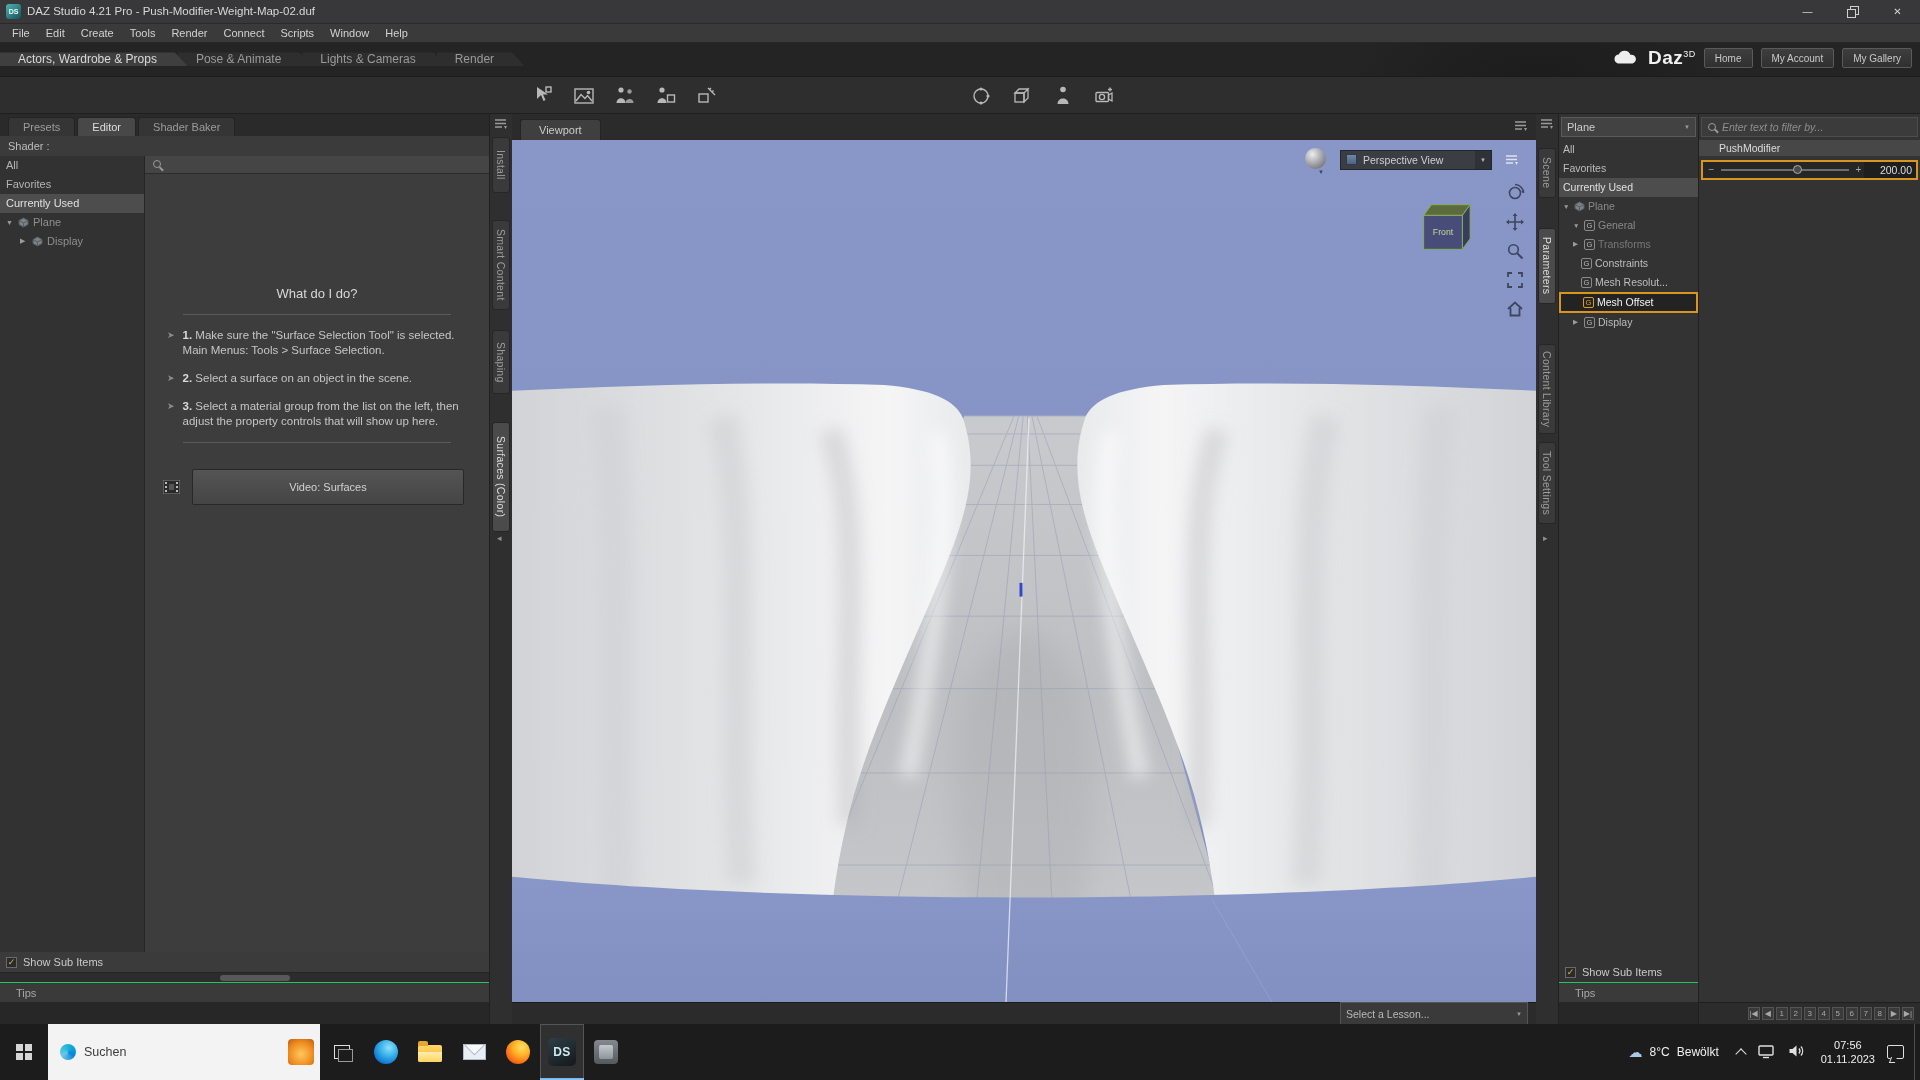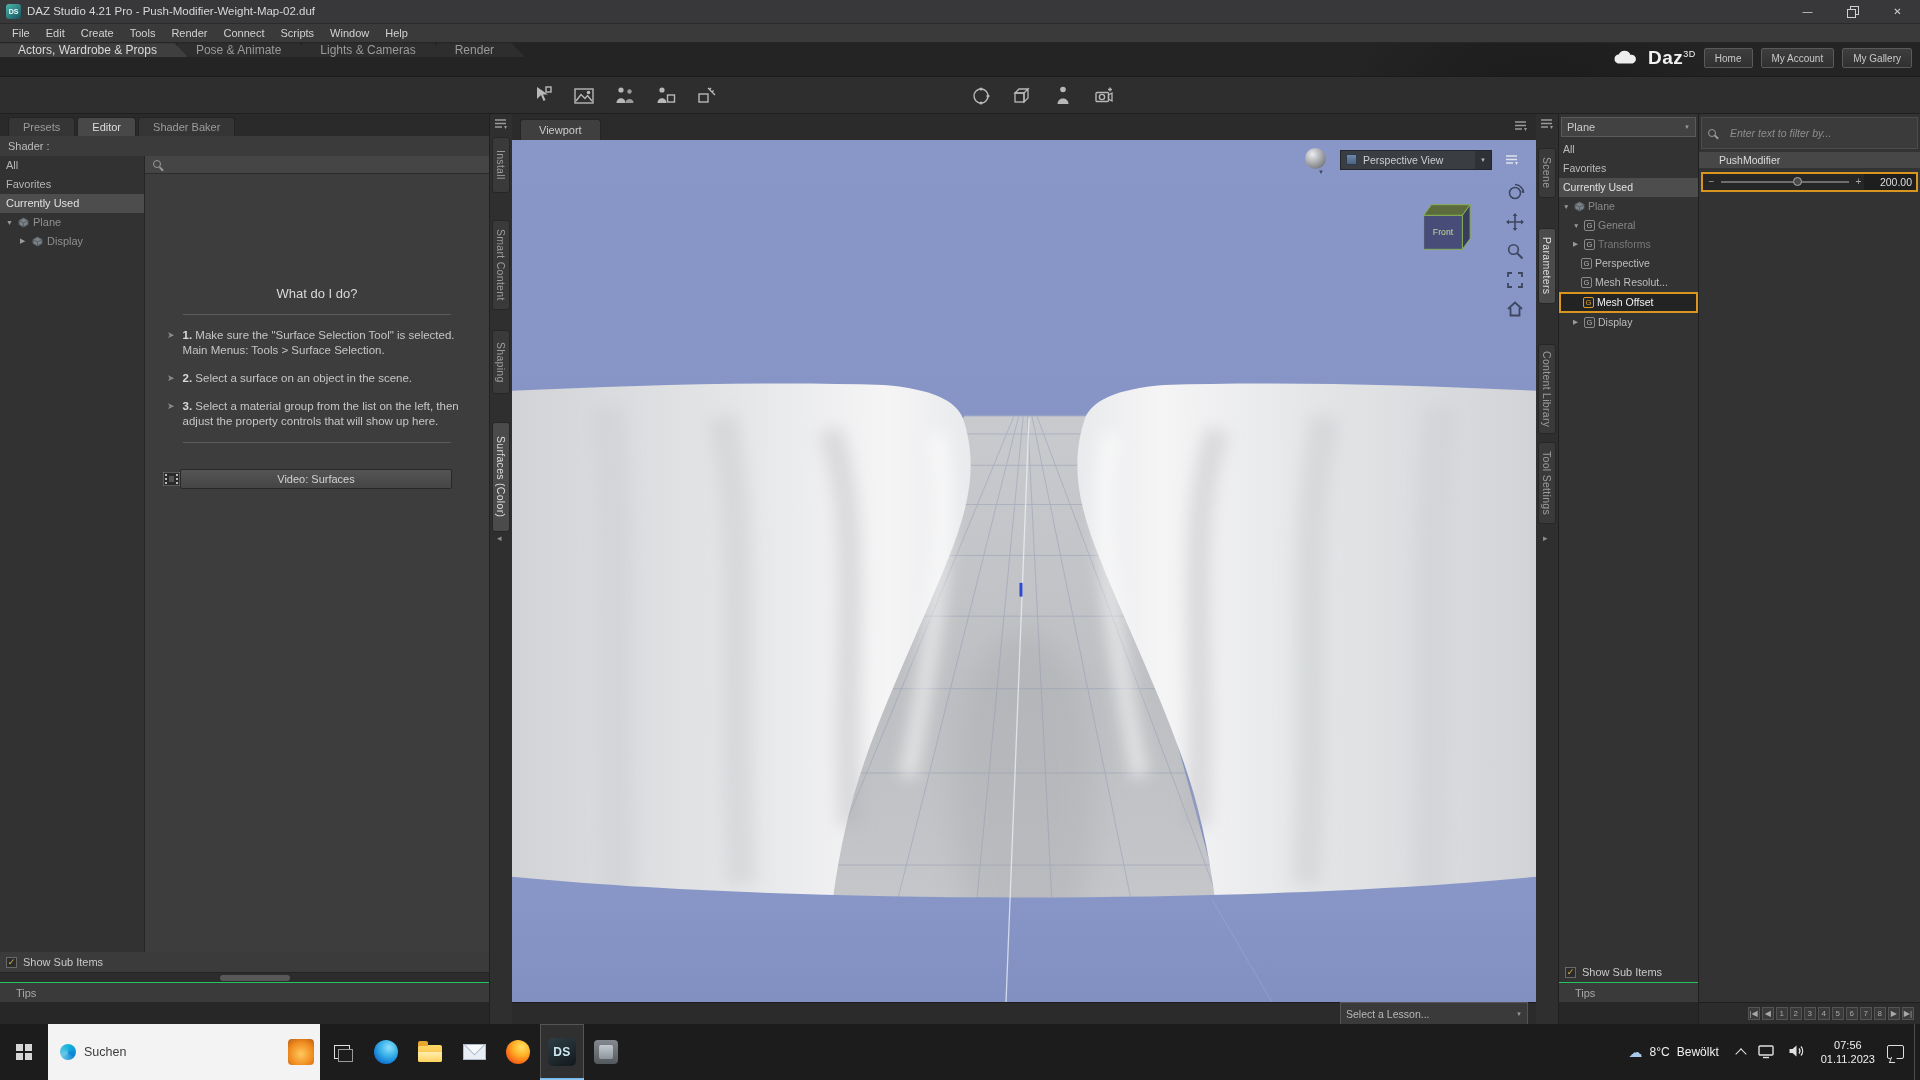--- a/index.html
+++ b/index.html
@@ -15,21 +15,21 @@
   .wbtn{width:45px;height:100%;display:flex;align-items:center;justify-content:center;color:#d2d2d2;font-size:10px}
   .restore{position:relative;width:11px;height:11px}
   .restore::before{content:"";position:absolute;left:3px;top:0;width:7px;height:7px;border:1px solid #cfcfcf}
   .restore::after{content:"";position:absolute;left:0;top:3px;width:7px;height:7px;border:1px solid #cfcfcf;background:#38383a}
 
   
   .menubar{height:20px;background:#3a3a3a;display:flex;align-items:center;padding-left:4px;border-bottom:1px solid #262626}
   .menu-item{padding:0 8px;font-size:11px;color:#d2d2d2;cursor:default}
 
   
-  .activity{height:34px;background:radial-gradient(circle 300px at 1540px 120px,#181818,transparent 70%),#242424;display:flex;align-items:flex-start;position:relative;border-bottom:1px solid #1b1b1b}
+  .activity{height:34px;background:radial-gradient(circle 300px at 1540px 120px,#181818,transparent 70%),#242424;display:flex;align-items:center;position:relative;border-bottom:1px solid #1b1b1b}
   .atab{position:relative;padding:0 30px 0 18px;display:flex;align-items:center;font-size:12px;color:#9a9a9a;background:#2e2e2e;clip-path:polygon(0 0,calc(100% - 13px) 0,100% 100%,0 100%);margin-right:-10px;border-right:1px solid #1d1d1d}
   .atab.active{background:#3f3f3f;color:#d9d9d9;z-index:2}
   .brand{position:absolute;right:8px;top:0;height:30px;display:flex;align-items:center;gap:8px}
   .daz-cloud{width:30px;height:18px}
   .daz-name{font-size:19px;font-weight:bold;color:#f2f2f2;letter-spacing:.5px}
   .daz-sup{font-size:9px;color:#f2f2f2;vertical-align:super;font-weight:normal}
   .brand-btn{height:20px;border:1px solid #5a5a5a;background:linear-gradient(#3e3e3e,#303030);border-radius:2px;color:#c9c9c9;font-size:10px;padding:0 10px;display:flex;align-items:center}
 
   
   .toolbar{height:38px;background:#2e2e2e;border-bottom:1px solid #1f1f1f;position:relative}
@@ -59,21 +59,21 @@
   .mag::after{content:"";position:absolute;width:5px;height:1.5px;background:#9a9a9a;transform:rotate(45deg);right:-4px;bottom:-2px}
   .lp-help{padding-top:112px}
   .help-title{text-align:center;font-size:13px;color:#d9d9d9}
   .hsep{width:78%;margin:13px auto;border-top:1px solid #5b5b5b}
   .steps{width:300px;margin:0 auto}
   .step{display:flex;gap:8px;margin-bottom:13px}
   .step-ic{font-size:9px;color:#8a8a8a;margin-top:2px;flex:none}
   .step-text{font-size:11.5px;line-height:1.3;color:#c6c6c6}
   .step-text b{color:#dadada}
   .video-row{margin-top:26px;display:flex;align-items:center;padding-left:18px}
-  .video-btn{width:272px;height:20px;background:linear-gradient(#545454,#454545);border:1px solid #282828;border-radius:2px;color:#d2d2d2;font-size:11px;display:flex;align-items:center;justify-content:center}
+  .video-btn{width:272px;height:36px;margin-left:12px;background:linear-gradient(#545454,#454545);border:1px solid #282828;border-radius:2px;color:#d2d2d2;font-size:11px;display:flex;align-items:center;justify-content:center}
   .lp-footer{height:20px;display:flex;align-items:center;gap:6px;padding-left:6px}
   .cb{width:11px;height:11px;border:1px solid #6a6a6a;background:#2b2b2b;display:flex;align-items:center;justify-content:center;font-size:9px;color:#e3b341;flex:none}
   .cb-label{font-size:11px;color:#c9c9c9}
   .lp-scroll{height:10px;background:#2c2c2c;position:relative;border-top:1px solid #242424}
   .lp-thumb{position:absolute;left:220px;top:2px;width:70px;height:6px;background:#585858;border-radius:3px}
   .tips-bar{height:20px;background:#3a3a3a;border-top:1px solid #22c55e;display:flex;align-items:center;padding-left:16px;font-size:11px;color:#a8a8a8}
   .bottom-gap{height:22px;background:#272727}
 
   
   .vstrip{width:22px;background:#2f2f2f;position:relative;flex:none}
@@ -113,21 +113,21 @@
   .trow.dim2{color:#787878}
   .d1{padding-left:14px}.d2{padding-left:22px}
   .gbadge{width:11px;height:11px;border:1px solid #8a8a8a;border-radius:2px;font-size:7.5px;color:#b9b9b9;display:flex;align-items:center;justify-content:center;flex:none}
   .gbadge::before{content:"G"}
   .trow.selected{border:2px solid #d8961e;background:#232323;color:#f2f2f2;height:21px}
   .trow.selected .gbadge{border-color:#e09a1f;color:#e6a32b}
   .tp-spacer{flex:1}
 
   
   .param-panel{width:222px;background:#333;border-left:1px solid #202020;display:flex;flex-direction:column}
-  .pp-filter{height:32px;margin:3px 2px;background:#3b3b3b;border:1px solid #4c4c4c;display:flex;align-items:center;gap:14px;padding:0 6px}
+  .pp-filter{height:20px;margin:3px 2px;background:#3b3b3b;border:1px solid #4c4c4c;display:flex;align-items:center;gap:6px;padding:0 6px}
   .pp-filter input{flex:1;background:transparent;border:none;outline:none;color:#cccccc;font-size:10.5px;font-style:italic;font-family:"Liberation Sans",sans-serif}
   .pp-filter input::placeholder{color:#8e8e8e}
   .pp-group{height:16px;background:#474747;display:flex;align-items:center;padding-left:20px;font-size:10.5px;color:#dddddd}
   .pp-slider{height:20px;margin:4px 2px;border:2px solid #d8961e;background:#262626;display:flex;align-items:center;padding-left:3px}
   .sl-btn{width:11px;text-align:center;color:#aaa;font-size:10px;flex:none}
   .sl-track{flex:1;height:2px;background:#6d6d6d;position:relative;margin:0 4px}
   .sl-knob{position:absolute;left:56%;top:-4px;width:9px;height:9px;border-radius:50%;background:#4a4a4a;border:1.5px solid #a9a9a9}
   .sl-val{width:52px;align-self:stretch;background:#1e1e1e;color:#dddddd;font-size:10.5px;display:flex;align-items:center;justify-content:flex-end;padding-right:4px;flex:none}
   .pager-bar{height:22px;background:#2c2c2c;border-top:1px solid #1e1e1e;display:flex;align-items:center;justify-content:flex-end;gap:2px;padding-right:6px;margin-top:auto}
   .pg{min-width:12px;height:13px;background:#3a3a3a;border:1px solid #545454;color:#a8a8a8;font-size:8px;display:flex;align-items:center;justify-content:center;padding:0 1px}
@@ -580,21 +580,21 @@
         <span class="gbadge"></span>
         <span>General</span>
       </div>
       <div class="trow dim2 d1">
         <span class="tri">▶</span>
         <span class="gbadge"></span>
         <span>Transforms</span>
       </div>
       <div class="trow d2">
         <span class="gbadge"></span>
-        <span>Perspective</span>
+        <span>Constraints</span>
       </div>
       <div class="trow d2">
         <span class="gbadge"></span>
         <span>Mesh Resolut...</span>
       </div>
       <div class="trow d2 selected">
         <span class="gbadge"></span>
         <span>Mesh Offset</span>
       </div>
       <div class="trow d1">

